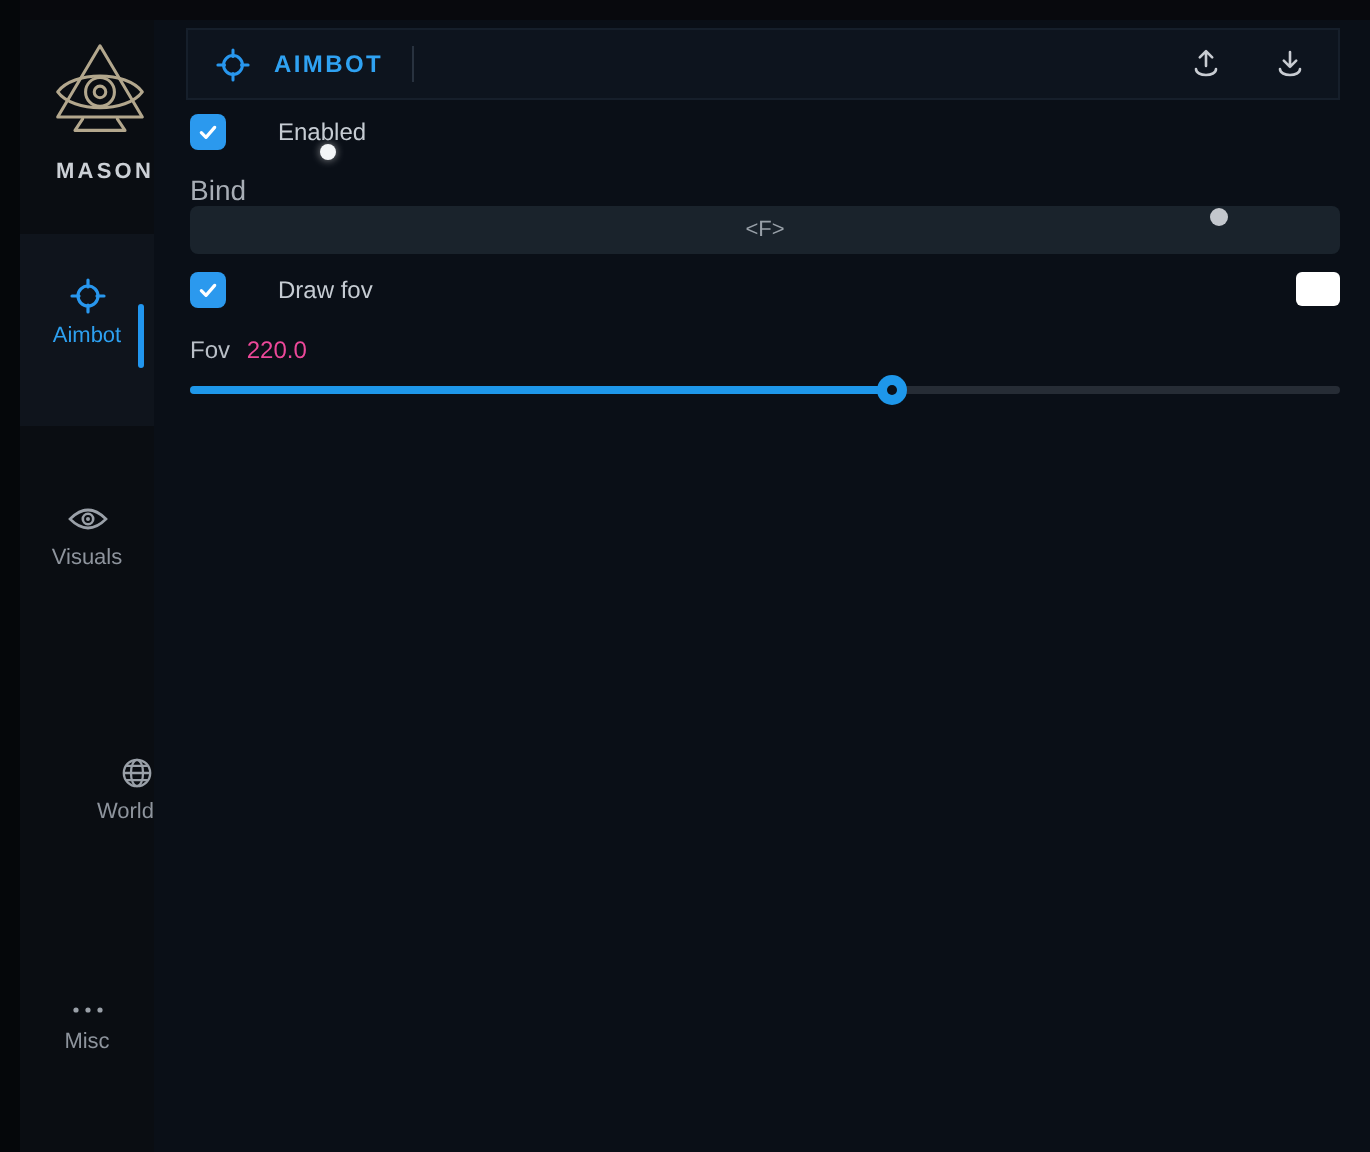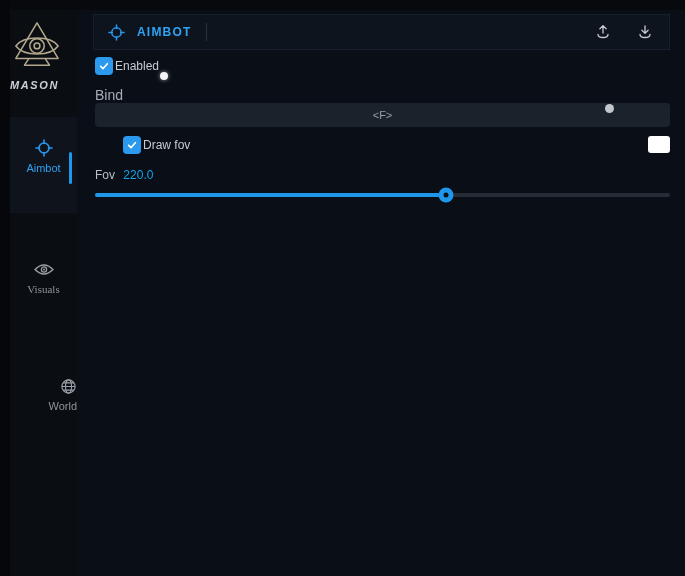--- a/index.html
+++ b/index.html
@@ -5,58 +5,58 @@
   html,body{margin:0;padding:0;background:#000;}
   .stage{position:relative;width:685px;height:576px;overflow:hidden;
          background:#0a0f17;font-family:"Liberation Sans","DejaVu Sans",sans-serif;
          -webkit-font-smoothing:antialiased;}
   
   .top-strip{position:absolute;left:0;top:0;width:685px;height:10px;background:#08090d;}
   .left-strip{position:absolute;left:0;top:0;width:10px;height:576px;background:#05070a;}
 
   
   .sidebar{position:absolute;left:10px;top:10px;width:67px;height:566px;background:#0a0d12;}
-  .logo-block{position:absolute;left:0;top:10px;width:100%;display:flex;flex-direction:column;align-items:flex-start;font-style:italic;}
+  .logo-block{position:absolute;left:0;top:10px;width:100%;display:flex;flex-direction:column;align-items:flex-end;}
   .brand-name{margin-top:5px;font-size:11px;font-weight:bold;color:#ccd0d6;letter-spacing:1.6px;}
   .active-block{position:absolute;left:0;top:107px;width:100%;height:96px;background:#0f141c;}
   .active-indicator{position:absolute;right:5px;top:35px;width:3px;height:32px;background:#2196ef;border-radius:2px;}
   .nav-item{position:absolute;left:0;width:100%;display:flex;flex-direction:column;align-items:center;gap:5px;cursor:pointer;}
   .nav-item .lbl{font-size:11px;color:#8e949d;}
   .nav-item.active .lbl{color:#2da0f0;}
   .nav-icon{display:flex;align-items:center;justify-content:center;height:18px;}
 
   
   .main{position:absolute;left:77px;top:10px;width:608px;height:566px;background:#0a0f17;}
   .header-bar{position:absolute;left:16px;top:4px;width:577px;height:36px;box-sizing:border-box;
               background:#0d141e;border:1px solid #161f2b;display:flex;align-items:center;padding:0 14px;}
   .header-title{color:#2fa2f2;font-weight:bold;font-size:12px;letter-spacing:1.2px;margin:0 14px 0 12px;}
   .header-divider{width:1px;height:18px;background:#28323f;}
   .header-subtitle{color:#8a919b;font-size:12px;margin-left:14px;}
   .header-actions{margin-left:auto;display:flex;gap:22px;}
   .icon-btn{display:flex;align-items:center;justify-content:center;width:20px;height:20px;cursor:pointer;}
 
   
-  .check-row{position:absolute;display:flex;align-items:center;gap:2px;}
+  .check-row{position:absolute;display:flex;align-items:center;gap:26px;}
   .checkbox{width:18px;height:18px;border-radius:4px;background:#1a222c;
             display:flex;align-items:center;justify-content:center;cursor:pointer;flex:none;}
   .checkbox.checked{background:#2b99ee;}
   .checkbox svg{display:none;}
   .checkbox.checked svg{display:block;}
   .check-label{font-size:12px;color:#c6ccd3;}
 
   .field-label{position:absolute;font-size:14px;color:#a7adb5;}
   .bind-input{position:absolute;left:18px;top:93px;width:575px;height:24px;box-sizing:border-box;
               background:#1a232c;border-radius:4px;display:flex;align-items:center;justify-content:center;
               font-size:11px;color:#98a0a8;cursor:pointer;}
   .color-swatch{position:absolute;left:571px;top:126px;width:22px;height:17px;border-radius:3px;
                 background:#fff;cursor:pointer;}
 
   .fov-row{position:absolute;left:18px;top:158px;font-size:12px;}
   .fov-name{color:#b9bfc7;}
-  .fov-value{color:#0ea5e9;margin-left:5px;}
+  .fov-value{color:#ec4899;margin-left:5px;}
 
   .slider{position:absolute;left:18px;top:176px;width:575px;height:18px;cursor:pointer;}
   .slider-track{position:absolute;left:0;top:7px;width:100%;height:4px;border-radius:2px;background:#262c35;}
   .slider-fill{position:absolute;left:0;top:7px;height:4px;border-radius:2px;background:#1e97ea;width:61%;}
   .slider-handle{position:absolute;top:9px;left:61%;width:15px;height:15px;border-radius:50%;
                  background:#1e97ea;transform:translate(-50%,-50%);
                  display:flex;align-items:center;justify-content:center;}
   .slider-handle::after{content:"";width:5px;height:5px;border-radius:50%;background:#0a1018;}
 
   .cursor-dot{position:absolute;border-radius:50%;pointer-events:none;}
@@ -92,21 +92,21 @@
     <div class="nav-item active" style="top:129px;">
       <span class="nav-icon">
         <svg width="18" height="18" viewBox="0 0 18 18" fill="none" stroke="#2897ee" stroke-width="1.6" stroke-linecap="round">
           <circle cx="9" cy="9" r="5"></circle>
           <path d="M9 1 V4.5 M9 13.5 V17 M1 9 H4.5 M13.5 9 H17"></path>
         </svg>
       </span>
       <span class="lbl">Aimbot</span>
     </div>
 
-    <div class="nav-item" style="top:250px;font-family:Liberation Serif, serif;">
+    <div class="nav-item" style="top:240px;">
       <span class="nav-icon">
         <svg width="20" height="13" viewBox="0 0 20 13" fill="none" stroke="#9aa0a8" stroke-width="1.3">
           <path d="M1 6.5 Q10 -2.5 19 6.5 Q10 15.5 1 6.5 Z"></path>
           <circle cx="10" cy="6.5" r="2.6"></circle>
           <circle cx="10" cy="6.5" r="1" fill="#9aa0a8" stroke="none"></circle>
         </svg>
       </span>
       <span class="lbl">Visuals</span>
     </div>
 
@@ -114,20 +114,30 @@
       <span class="nav-icon">
         <svg width="17" height="17" viewBox="0 0 18 18" fill="none" stroke="#9aa0a8" stroke-width="1.2">
           <circle cx="9" cy="9" r="7"></circle>
           <ellipse cx="9" cy="9" rx="3.2" ry="7"></ellipse>
           <path d="M2 9 H16 M3.2 5.2 H14.8 M3.2 12.8 H14.8"></path>
         </svg>
       </span>
       <span class="lbl">World</span>
     </div>
 
+    <div class="nav-item" style="top:490px;">
+      <span class="nav-icon" style="height:10px;">
+        <svg width="18" height="6" viewBox="0 0 18 6" fill="#9aa0a8">
+          <circle cx="3" cy="3" r="1.3"></circle>
+            <circle cx="9" cy="3" r="1.3"></circle>
+            <circle cx="15" cy="3" r="1.3"></circle>
+        </svg>
+      </span>
+      <span class="lbl">Misc</span>
+    </div>
   </div>
 
   <div class="main">
 
     <div class="header-bar">
       <span style="display:flex;">
         <svg width="17" height="17" viewBox="0 0 18 18" fill="none" stroke="#2897ee" stroke-width="1.6" stroke-linecap="round">
           <circle cx="9" cy="9" r="5"></circle>
           <path d="M9 1 V4.5 M9 13.5 V17 M1 9 H4.5 M13.5 9 H17"></path>
         </svg>
@@ -157,21 +167,21 @@
         </svg>
       </span>
       <span class="check-label">Enabled</span>
     </div>
 
     <span class="field-label" style="left:18px;top:77px;">Bind</span>
     <div class="bind-input">
       <span>&lt;F&gt;</span>
     </div>
 
-    <div class="check-row" style="left:18px;top:126px;margin-left:28px;">
+    <div class="check-row" style="left:18px;top:126px;">
       <span class="checkbox checked">
         <svg width="12" height="12" viewBox="0 0 18 18" fill="none" stroke="#fff" stroke-width="2.4" stroke-linecap="round" stroke-linejoin="round">
           <path d="M4 9.5 L7.5 13 L14 5.5"></path>
         </svg>
       </span>
       <span class="check-label">Draw fov</span>
     </div>
     <div class="color-swatch" style="background: rgb(255, 255, 255);"></div>
 
     <div class="fov-row">

